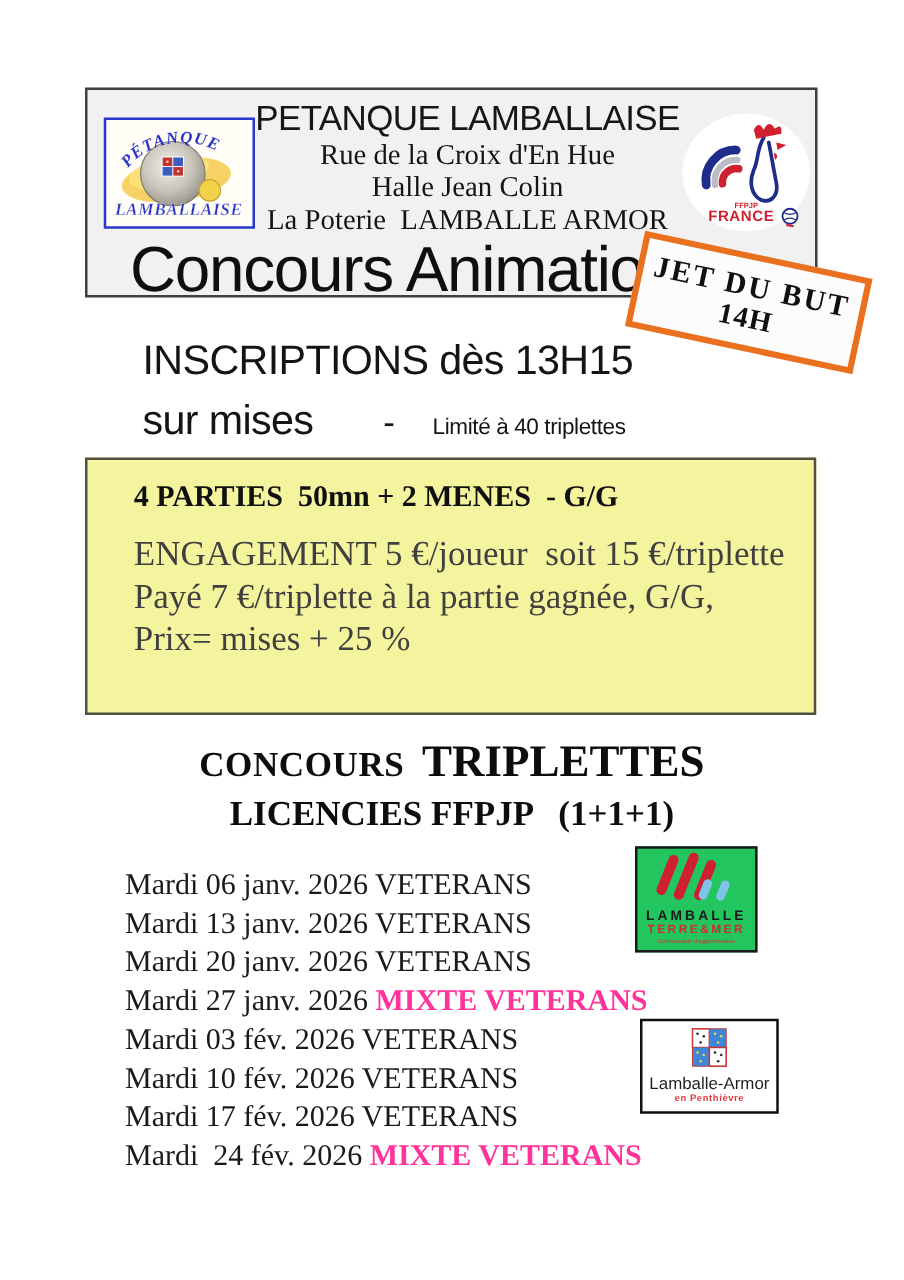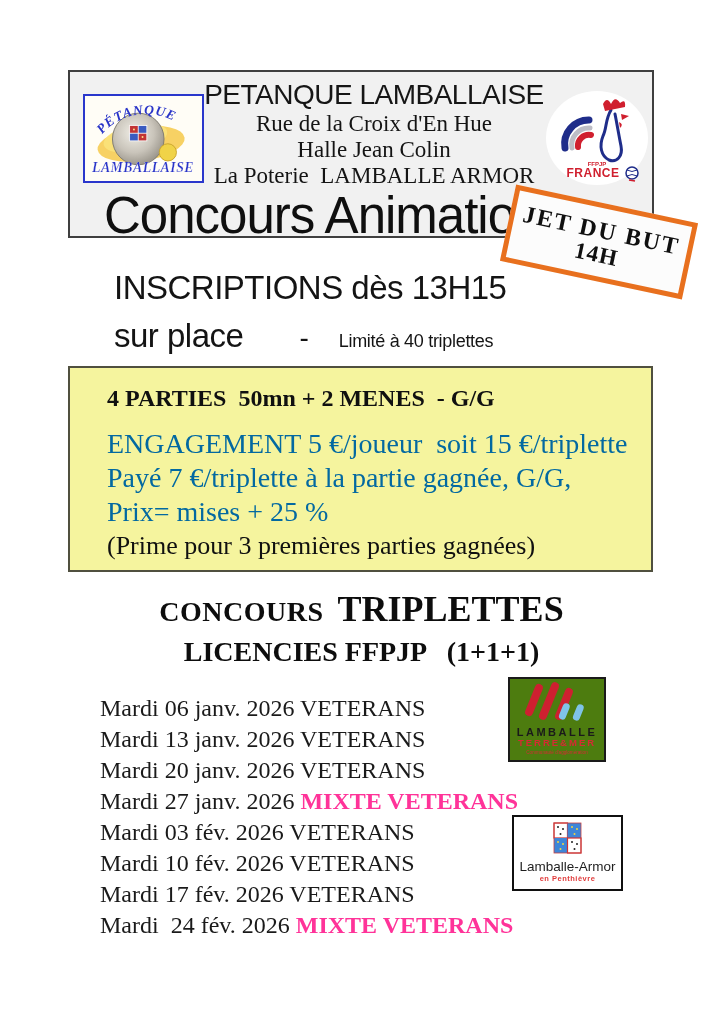--- a/index.html
+++ b/index.html
@@ -36,38 +36,38 @@
   .insc-l2{display:flex;align-items:baseline;margin-top:10px;}
   .insc-sur{font-size:33px;letter-spacing:-0.5px;}
   .insc-dash{font-size:28px;margin-left:56px;}
   .insc-lim{font-size:18px;margin-left:30px;letter-spacing:-0.3px;}
 
   
   .rules-box{position:absolute;left:68px;top:366px;width:585px;height:206px;
              background:#F5F49E;border:2px solid #50503F;box-sizing:border-box;
              padding:17px 8px 0 37px;}
   .rules-h{font-weight:bold;font-size:24px;color:#101010;margin:0 0 15px 0;}
-  .rules-p{font-size:28px;line-height:34px;color:#0369a1;margin:0;}
+  .rules-p{font-size:28px;line-height:34px;color:#404040;margin:0;}
   .rules-note{font-size:26px;color:#101010;margin-top:2px;}
 
   
   .ct-head{position:absolute;left:0;top:588px;width:723px;text-align:center;color:#0D0D0D;}
   .ct-w1{font-weight:bold;font-size:28px;letter-spacing:0.5px;}
   .ct-w2{font-weight:bold;font-size:36px;margin-left:10px;}
   .ct-sub{font-size:28px;margin-top:6px;font-weight:bold;}
 
   
   .sched{position:absolute;left:100px;top:693px;font-size:24px;color:#1A1A1A;}
   .sched-row{height:31px;line-height:31px;}
   .sched-row .label{color:#1A1A1A;}
   .sched-row .label.mixte{color:#FF3399;font-weight:bold;}
 
   
   .tm-logo{position:absolute;left:508px;top:677px;width:98px;height:85px;
-           border:2px solid #1A1A1A;background:#4d7c0f;box-sizing:border-box;}
+           border:2px solid #1A1A1A;background:#22c55e;box-sizing:border-box;}
   .tm-logo svg{display:block;width:100%;height:100%;}
   .armor-logo{position:absolute;left:512px;top:815px;width:111px;height:76px;
               border:2px solid #101010;background:#fff;box-sizing:border-box;}
   .armor-logo svg{display:block;width:100%;height:100%;}
 </style>
 </head>
 <body>
 
 <div class="page">
 
@@ -134,32 +134,31 @@
   </div>
 
   <div class="badge">
     <div class="badge-l1">JET DU BUT</div>
     <div class="badge-l2">14H</div>
   </div>
 
   <div class="insc">
     <div class="insc-l1">INSCRIPTIONS dès 13H15</div>
     <div class="insc-l2">
-      <span class="insc-sur">sur place</span>
+      <span class="insc-sur">sur mises</span>
       <span class="insc-dash">-</span>
       <span class="insc-lim">Limité à 40 triplettes</span>
     </div>
   </div>
 
   <div class="rules-box">
     <div class="rules-h pre">4 PARTIES  50mn + 2 MENES  - G/G</div>
     <p class="rules-p pre">ENGAGEMENT 5 €/joueur  soit 15 €/triplette</p>
     <p class="rules-p pre">Payé 7 €/triplette à la partie gagnée, G/G,</p>
     <p class="rules-p pre">Prix= mises + 25 %</p>
-    <div class="rules-note pre">(Prime pour 3 premières parties gagnées)</div>
   </div>
 
   <div class="ct-head">
     <div>
       <span class="ct-w1">CONCOURS</span>
       <span class="ct-w2">TRIPLETTES</span>
     </div>
     <div class="ct-sub pre">LICENCIES FFPJP   (1+1+1)</div>
   </div>
 

